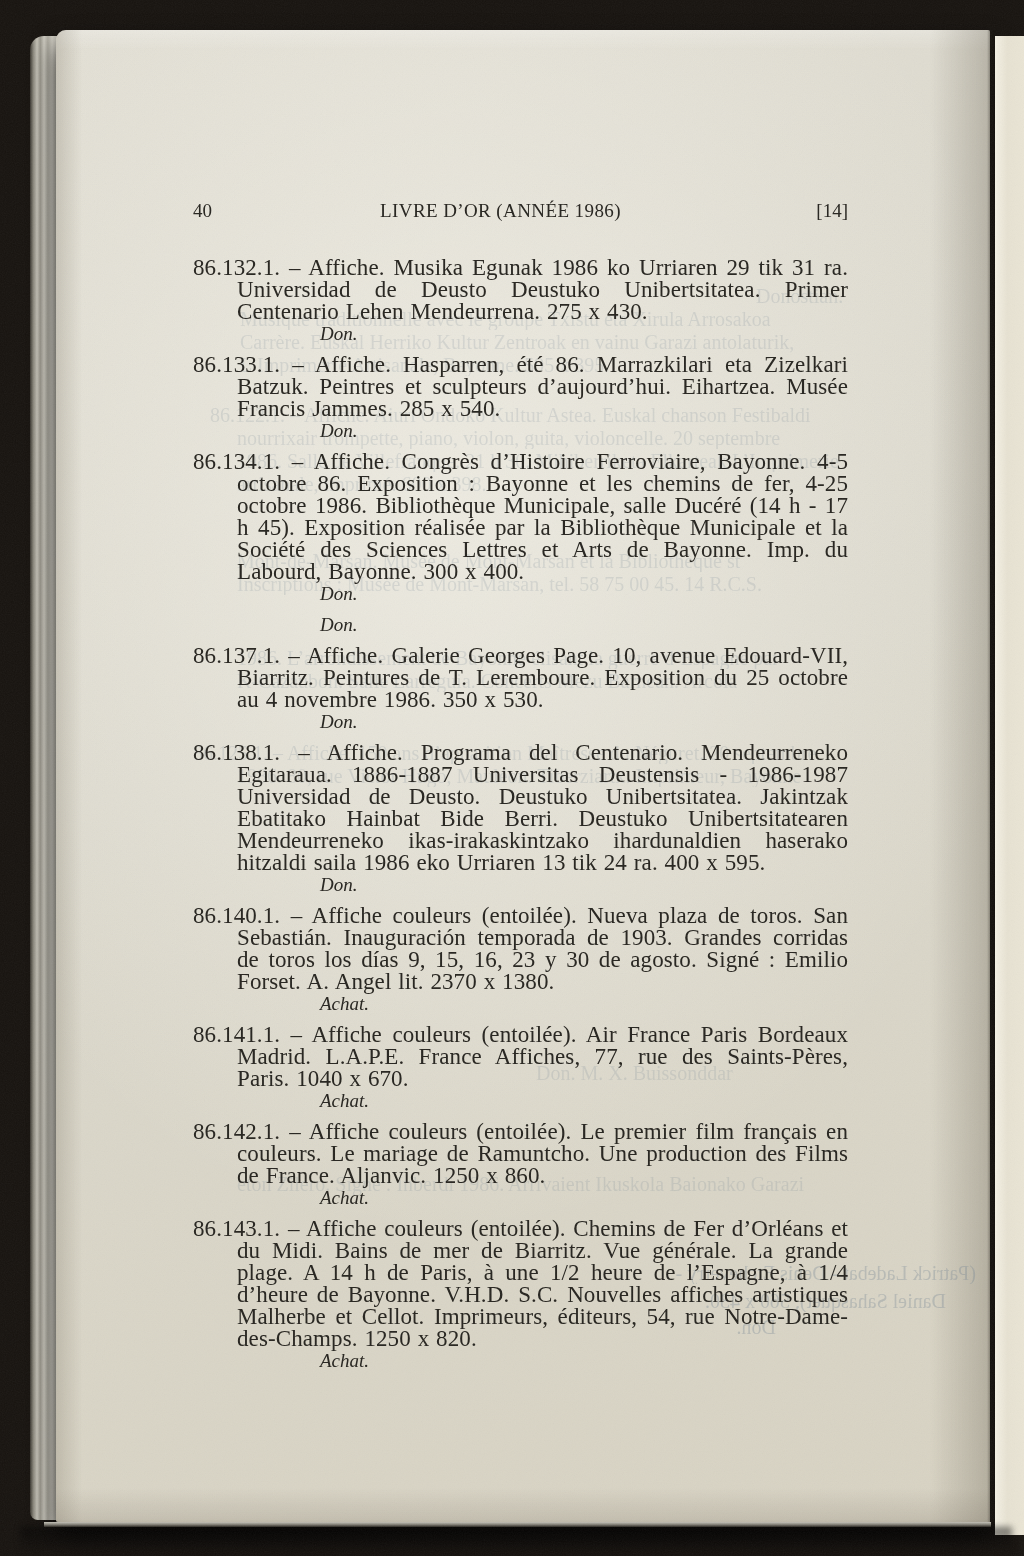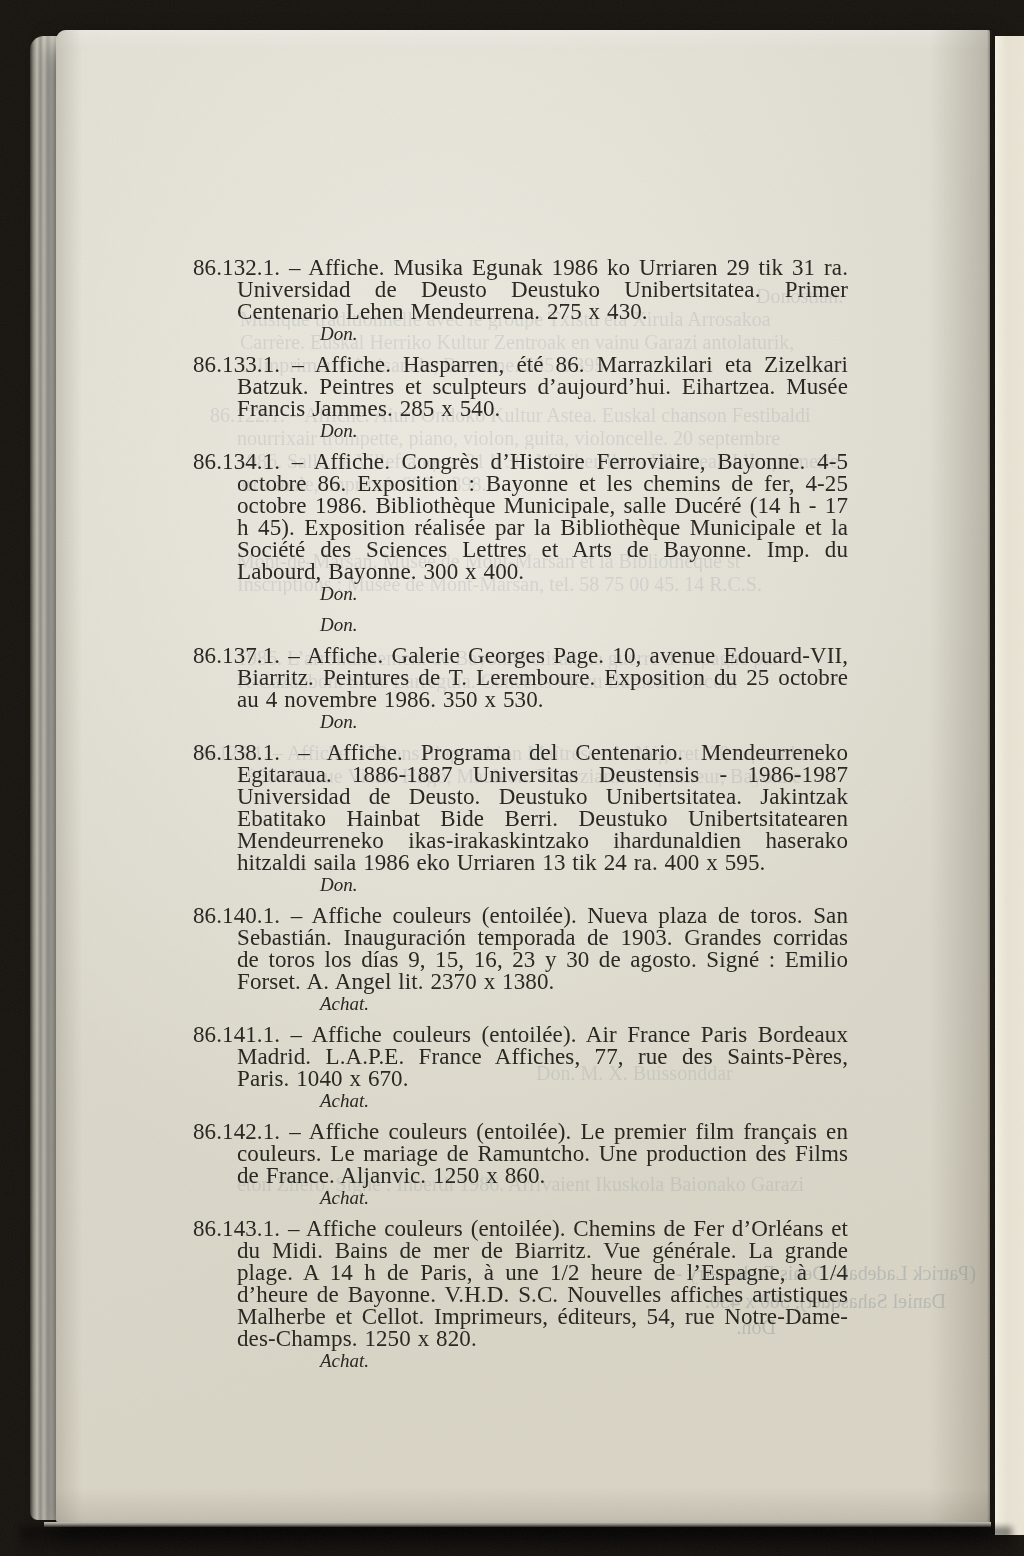--- a/index.html
+++ b/index.html
@@ -125,20 +125,25 @@
     <span class="ghost" style="left:181px; top:617px; width:590px;">1986. L’arrondissement de Bayonne élisant la guerre d’Espagne par</span>
     <span class="ghost" style="left:181px; top:640px; width:560px;">K-Cazaubon. Salle Larreguia. Concerts Mezu Barnean. Arcola</span>
     <span class="ghost" style="left:137px; top:712px; width:655px;">86.125.1. – Affiche. 150 ans d’apparition Maîtresse du Néguret. 20 septembre</span>
     <span class="ghost" style="left:181px; top:735px; width:620px;">1986. 80, rue Victor Hugo, Mauléon. Tiberziartx. Imprimeur, Bayonne</span>
     <span class="ghost" style="left:480px; top:1032px; width:260px;">Don. M. X. Buissonddar</span>
     <span class="ghost" style="left:181px; top:1143px; width:620px;">eton Zilero. Signé : Inberdi 1986. Arrivaient Ikuskola Baionako Garazi</span>
     <span class="ghost mir" style="left:590px; top:1232px; width:330px;">(Patrick Ladebat - Denis Etcheverry -</span>
     <span class="ghost mir" style="left:590px; top:1260px; width:300px;">Daniel Sahasquet), 560 x 430.</span>
     <span class="ghost mir" style="left:640px; top:1286px; width:80px;">Don.</span>
 
+    <div class="running-head">
+      <span class="page-num">40</span>
+      <span class="title">LIVRE D’OR (ANNÉE 1986)</span>
+      <span class="bracket">[14]</span>
+    </div>
 
     <div class="entries">
       <div class="entry">
         <p class="entry-body">86.132.1. – Affiche. Musika Egunak 1986 ko Urriaren 29 tik 31 ra. Universidad de Deusto Deustuko Unibertsitatea. Primer Centenario Lehen Mendeurrena. 275 x 430.</p>
         <p class="entry-acq">Don.</p>
       </div>
       <div class="entry">
         <p class="entry-body">86.133.1. – Affiche. Hasparren, été 86. Marrazkilari eta Zizelkari Batzuk. Peintres et sculpteurs d’aujourd’hui. Eihartzea. Musée Francis Jammes. 285 x 540.</p>
         <p class="entry-acq">Don.</p>
       </div>

